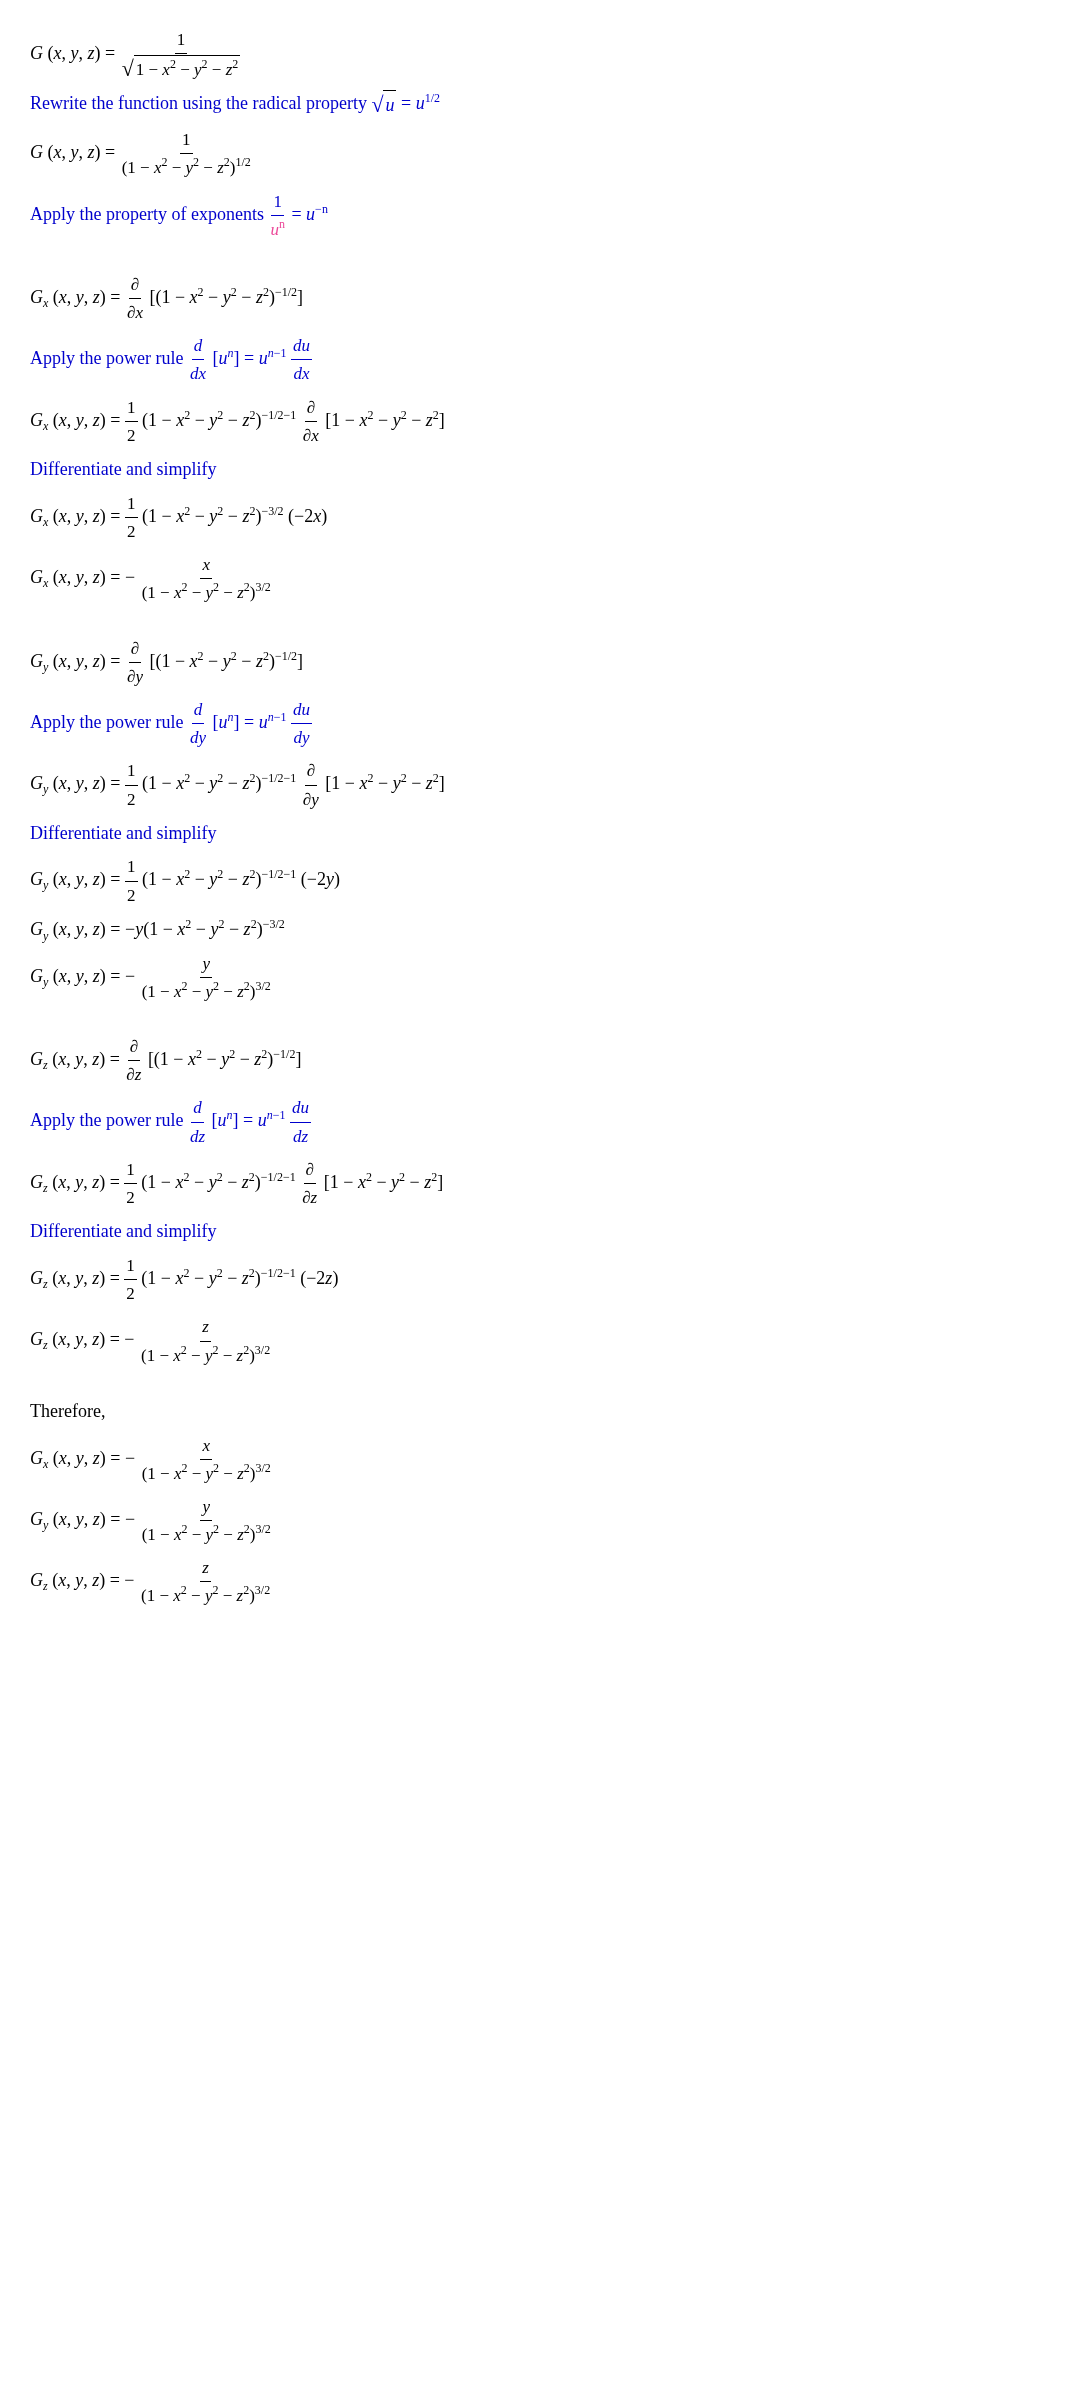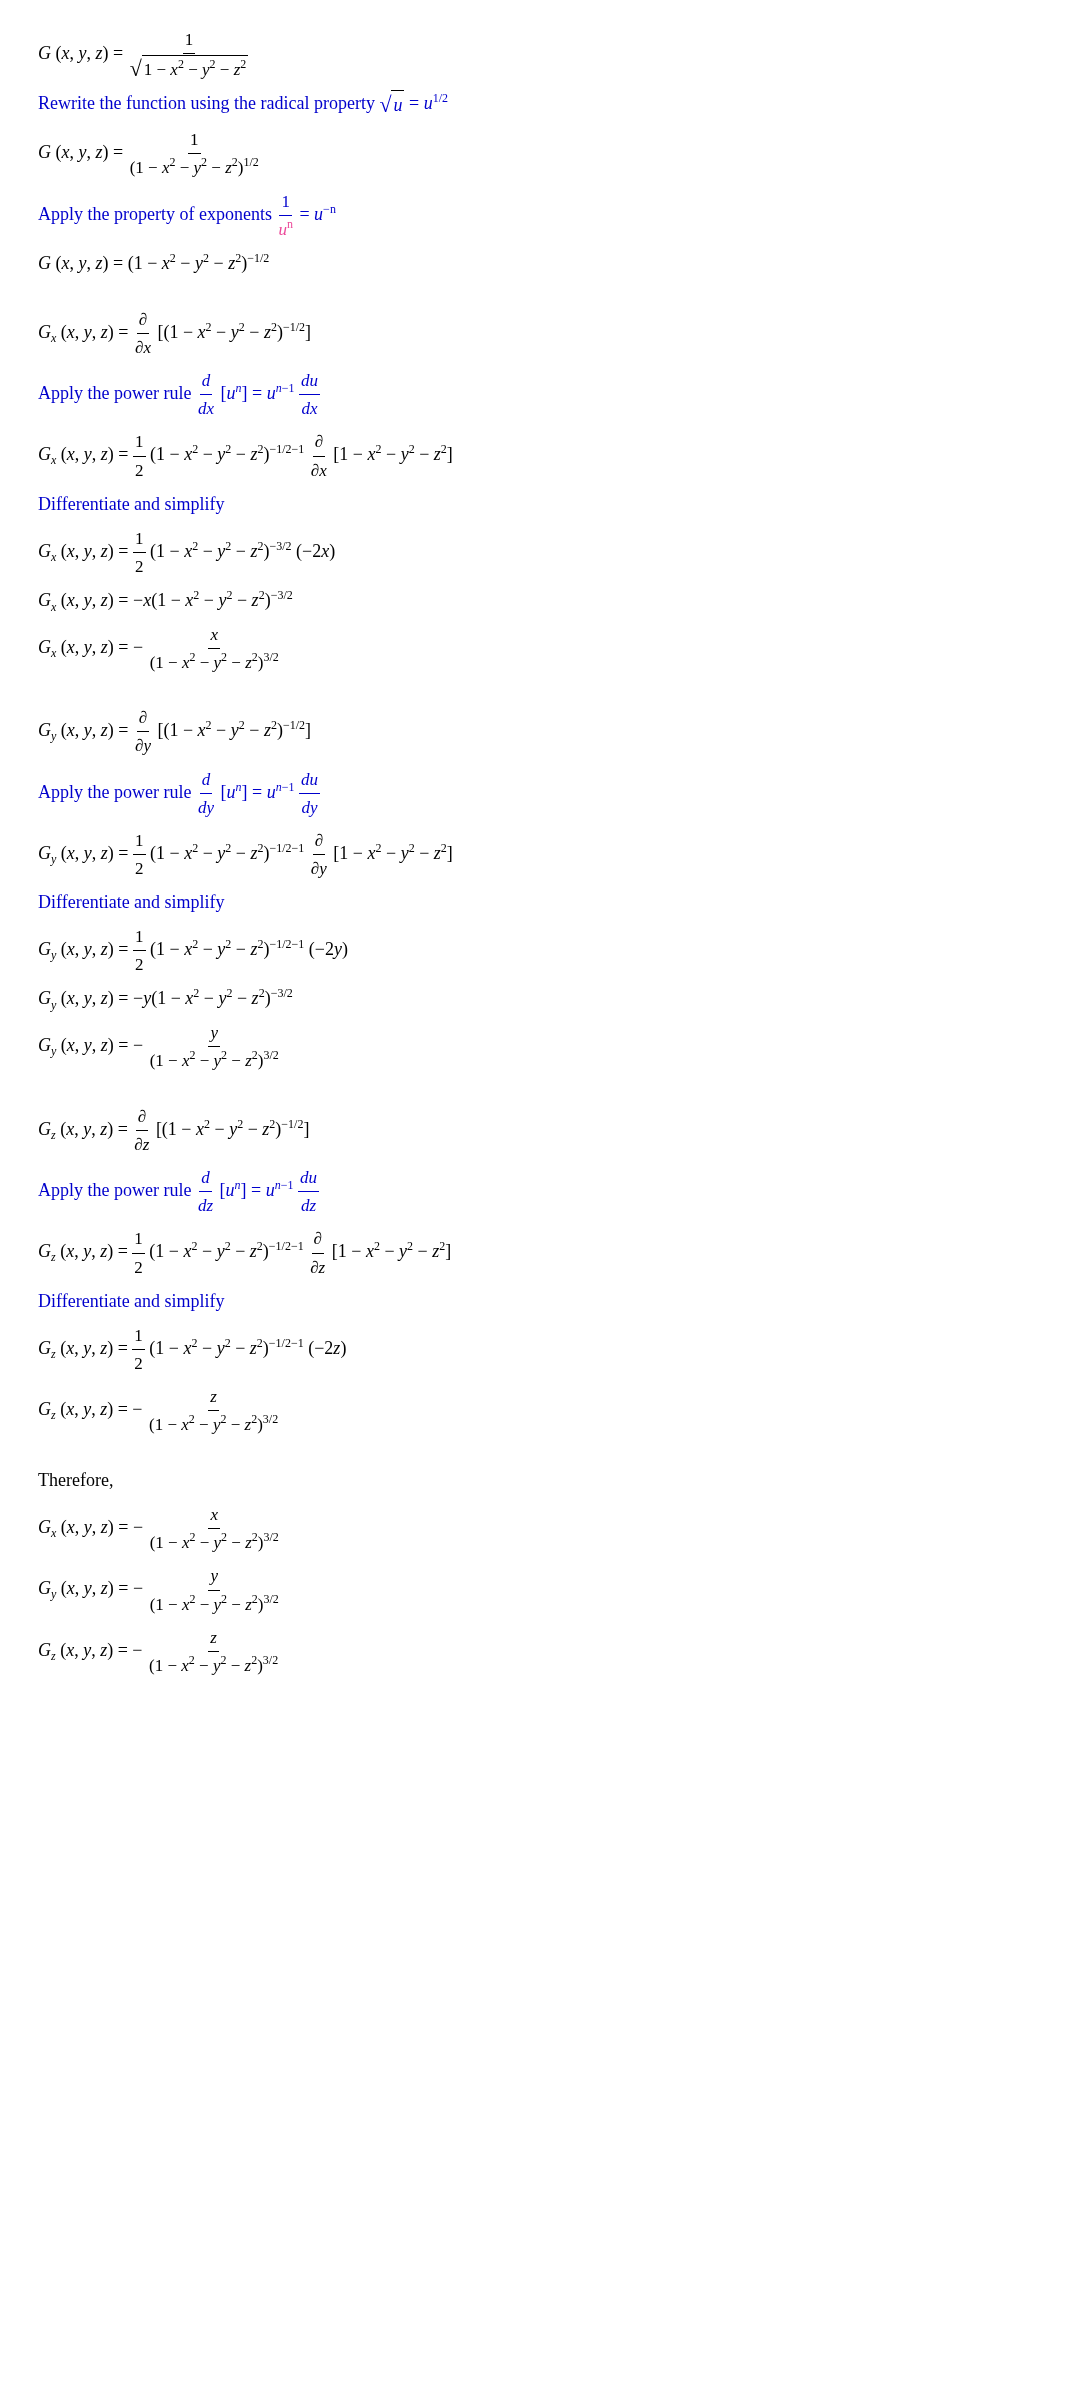--- a/index.html
+++ b/index.html
@@ -15,21 +15,21 @@
     .section {
       margin-bottom: 8px;
     }
     .blue {
       color: #0000cc;
     }
     .indent {
       margin-left: 60px;
     }
     .math-line {
-      margin: 6px 8px;
+      margin: 6px 0;
       font-size: 18px;
       line-height: 1.6;
     }
     .fraction {
       display: inline-flex;
       flex-direction: column;
       align-items: center;
       vertical-align: middle;
       font-size: 17px;
     }
@@ -97,23 +97,20 @@
 
   <div class="math-line blue section">
     Apply the property of exponents
     <span class="fraction">
       <span class="num" style="color:#0000cc">1</span>
       <span class="den" style="color:#ec4899"><em>u</em><sup>n</sup></span>
     </span>
     = <em>u</em><sup>−n</sup>
   </div>
 
-  <div class="math-line section">
-    <em>G</em> (<em>x</em>, <em>y</em>, <em>z</em>) = (1 − <em>x</em><sup>2</sup> − <em>y</em><sup>2</sup> − <em>z</em><sup>2</sup>)<sup>−1/2</sup>
-  </div>
 
   <div class="gap-lg"></div>
 
 
   <div class="math-line indent section">
     <em>G</em><sub><em>x</em></sub> (<em>x</em>, <em>y</em>, <em>z</em>) =
     <span class="fraction">
       <span class="num">∂</span>
       <span class="den">∂<em>x</em></span>
     </span>
@@ -153,23 +150,20 @@
 
   <div class="math-line indent section">
     <em>G</em><sub><em>x</em></sub> (<em>x</em>, <em>y</em>, <em>z</em>) =
     <span class="fraction">
       <span class="num">1</span>
       <span class="den">2</span>
     </span>
     (1 − <em>x</em><sup>2</sup> − <em>y</em><sup>2</sup> − <em>z</em><sup>2</sup>)<sup>−3/2</sup> (−2<em>x</em>)
   </div>
 
-  <div class="math-line indent section">
-    <em>G</em><sub><em>x</em></sub> (<em>x</em>, <em>y</em>, <em>z</em>) = −<em>x</em>(1 − <em>x</em><sup>2</sup> − <em>y</em><sup>2</sup> − <em>z</em><sup>2</sup>)<sup>−3/2</sup>
-  </div>
 
   <div class="math-line indent section">
     <em>G</em><sub><em>x</em></sub> (<em>x</em>, <em>y</em>, <em>z</em>) = −
     <span class="fraction">
       <span class="num"><em>x</em></span>
       <span class="den">(1 − <em>x</em><sup>2</sup> − <em>y</em><sup>2</sup> − <em>z</em><sup>2</sup>)<sup>3/2</sup></span>
     </span>
   </div>
 
   <div class="gap-lg"></div>

